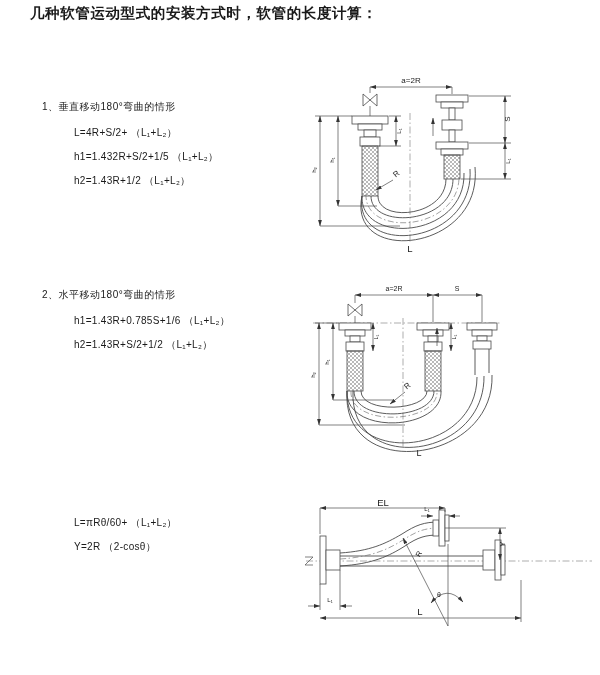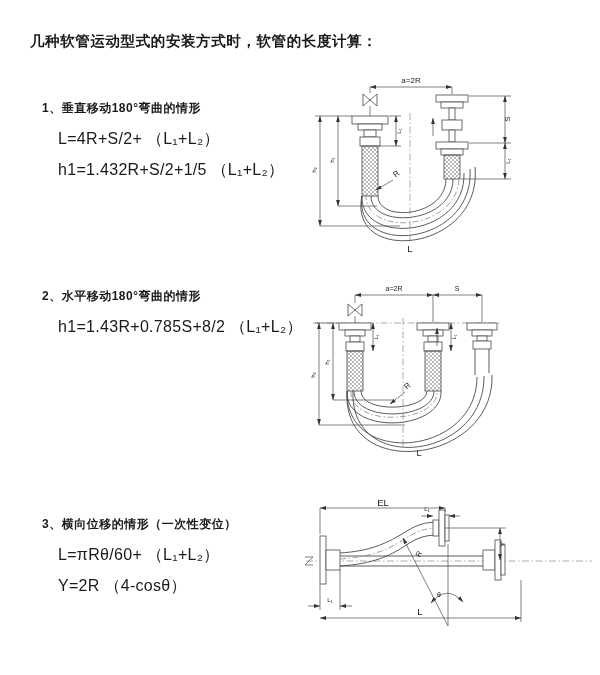--- a/index.html
+++ b/index.html
@@ -1,23 +1,23 @@
 <!DOCTYPE html>
 <html><head>
 <meta charset="utf-8">
 <style>
   html,body{margin:0;padding:0}
   body{
     width:600px;height:675px;position:relative;background:#fff;overflow:hidden;
     font-family:"Liberation Sans","DejaVu Sans",sans-serif;color:#1a1a1a;
   }
-  .title{position:absolute;left:30px;top:32px;font-size:14.5px;font-weight:bold;letter-spacing:.6px}
+  .title{position:absolute;left:30px;top:4px;font-size:14.5px;font-weight:bold;letter-spacing:.6px}
   .section{position:absolute;left:42px}
-  .heading{font-size:12px;font-weight:bold;letter-spacing:.5px;margin-bottom:12px;white-space:nowrap}
-  .formula{font-size:16px;margin-left:16px;margin-bottom:10px;letter-spacing:.3px;white-space:nowrap}
+  .heading{font-size:10px;font-weight:normal;letter-spacing:.5px;margin-bottom:12px;white-space:nowrap}
+  .formula{font-size:10px;margin-left:32px;margin-bottom:10px;letter-spacing:.3px;white-space:nowrap}
   svg.diagram{position:absolute}
   svg text{font-family:"Liberation Sans","DejaVu Sans",sans-serif;fill:#222}
   .dim{stroke:#4a4a4a;stroke-width:.7;fill:none}
   .cl{stroke:#8a8a8a;stroke-width:.7;stroke-dasharray:7 2.5 1.5 2.5;fill:none}
   .ln{stroke:#4a4a4a;stroke-width:.9;fill:none}
   .hosedash{stroke:#7a7a7a;stroke-width:.7;stroke-dasharray:6 2.5 1.5 2.5;fill:none}
   .fit{fill:#fff;stroke:#4a4a4a;stroke-width:.8}
   .hat{fill:url(#xh);stroke:#4a4a4a;stroke-width:.8}
   .dtext{font-size:8px}
   .dtext-s{font-size:6px}
@@ -36,20 +36,21 @@
     </pattern>
   </defs>
 </svg>
 
 <div class="title">几种软管运动型式的安装方式时，软管的长度计算：</div>
 
 <div class="section" style="top:100px">
   <div class="heading">1、垂直移动180°弯曲的情形</div>
   <div class="formula">L=4R+S/2+ （L₁+L₂）</div>
   <div class="formula">h1=1.432R+S/2+1/5 （L₁+L₂）</div>
+  <div class="formula">h2=1.43R+1/2 （L₁+L₂）</div>
 </div>
 
 <svg class="diagram" style="left:305px;top:68px" width="290" height="200" viewBox="0 0 290 200">
   <g>
     <line class="cl" x1="105" y1="45" x2="105" y2="176"></line>
   </g>
   <g>
     <line class="dim" x1="65" y1="19" x2="147" y2="19" marker-start="url(#arw)" marker-end="url(#arw)"></line>
     <line class="dim" x1="147" y1="19" x2="147" y2="26"></line>
     <text class="dtext" x="106" y="15" text-anchor="middle">a=2R</text>
@@ -118,21 +119,22 @@
   </g>
   <g>
     <line class="dim" x1="88" y1="112" x2="71" y2="122" marker-end="url(#arw)"></line>
     <text class="dtext" x="93" y="108" text-anchor="middle" transform="rotate(-40 93 108)">R</text>
   </g>
   <text x="105" y="184" text-anchor="middle" style="font-size:9.5px">L</text>
 </svg>
 
 <div class="section" style="top:288px">
   <div class="heading">2、水平移动180°弯曲的情形</div>
-  <div class="formula">h1=1.43R+0.785S+8/2 （L₁+L₂）</div>
+  <div class="formula">h1=1.43R+0.785S+1/6 （L₁+L₂）</div>
+  <div class="formula">h2=1.43R+S/2+1/2 （L₁+L₂）</div>
 </div>
 
 <svg class="diagram" style="left:305px;top:278px" width="290" height="195" viewBox="0 0 290 195">
   <g>
     <line class="cl" x1="8" y1="45" x2="195" y2="45"></line>
     <line class="cl" x1="98" y1="40" x2="98" y2="170"></line>
   </g>
   <g>
     <line class="dim" x1="50" y1="17" x2="128" y2="17" marker-start="url(#arw)" marker-end="url(#arw)"></line>
     <line class="dim" x1="128" y1="17" x2="128" y2="44"></line>
@@ -205,23 +207,22 @@
     <text class="dtext-s" x="10" y="97" text-anchor="middle" transform="rotate(-90 10 97)">h₂</text>
   </g>
   <g>
     <line class="dim" x1="100" y1="114" x2="85" y2="126" marker-end="url(#arw)"></line>
     <text class="dtext" x="104" y="110" text-anchor="middle" transform="rotate(-40 104 110)">R</text>
   </g>
   <text x="114" y="178" text-anchor="middle" style="font-size:9px">L</text>
 </svg>
 
 <div class="section" style="top:516px">
-  <div class="heading">3、横向位移的情形（一次性变位）</div>
   <div class="formula">L=πRθ/60+ （L₁+L₂）</div>
-  <div class="formula">Y=2R （4-cosθ）</div>
+  <div class="formula">Y=2R （2-cosθ）</div>
 </div>
 
 <svg class="diagram" style="left:300px;top:498px" width="300" height="165" viewBox="0 0 300 165">
   <g>
     <line class="cl" x1="6" y1="63" x2="292" y2="63"></line>
   </g>
   <g>
     <polyline class="dim" points="5,59 13,59 5,67 13,67"></polyline>
   </g>
   <g>

